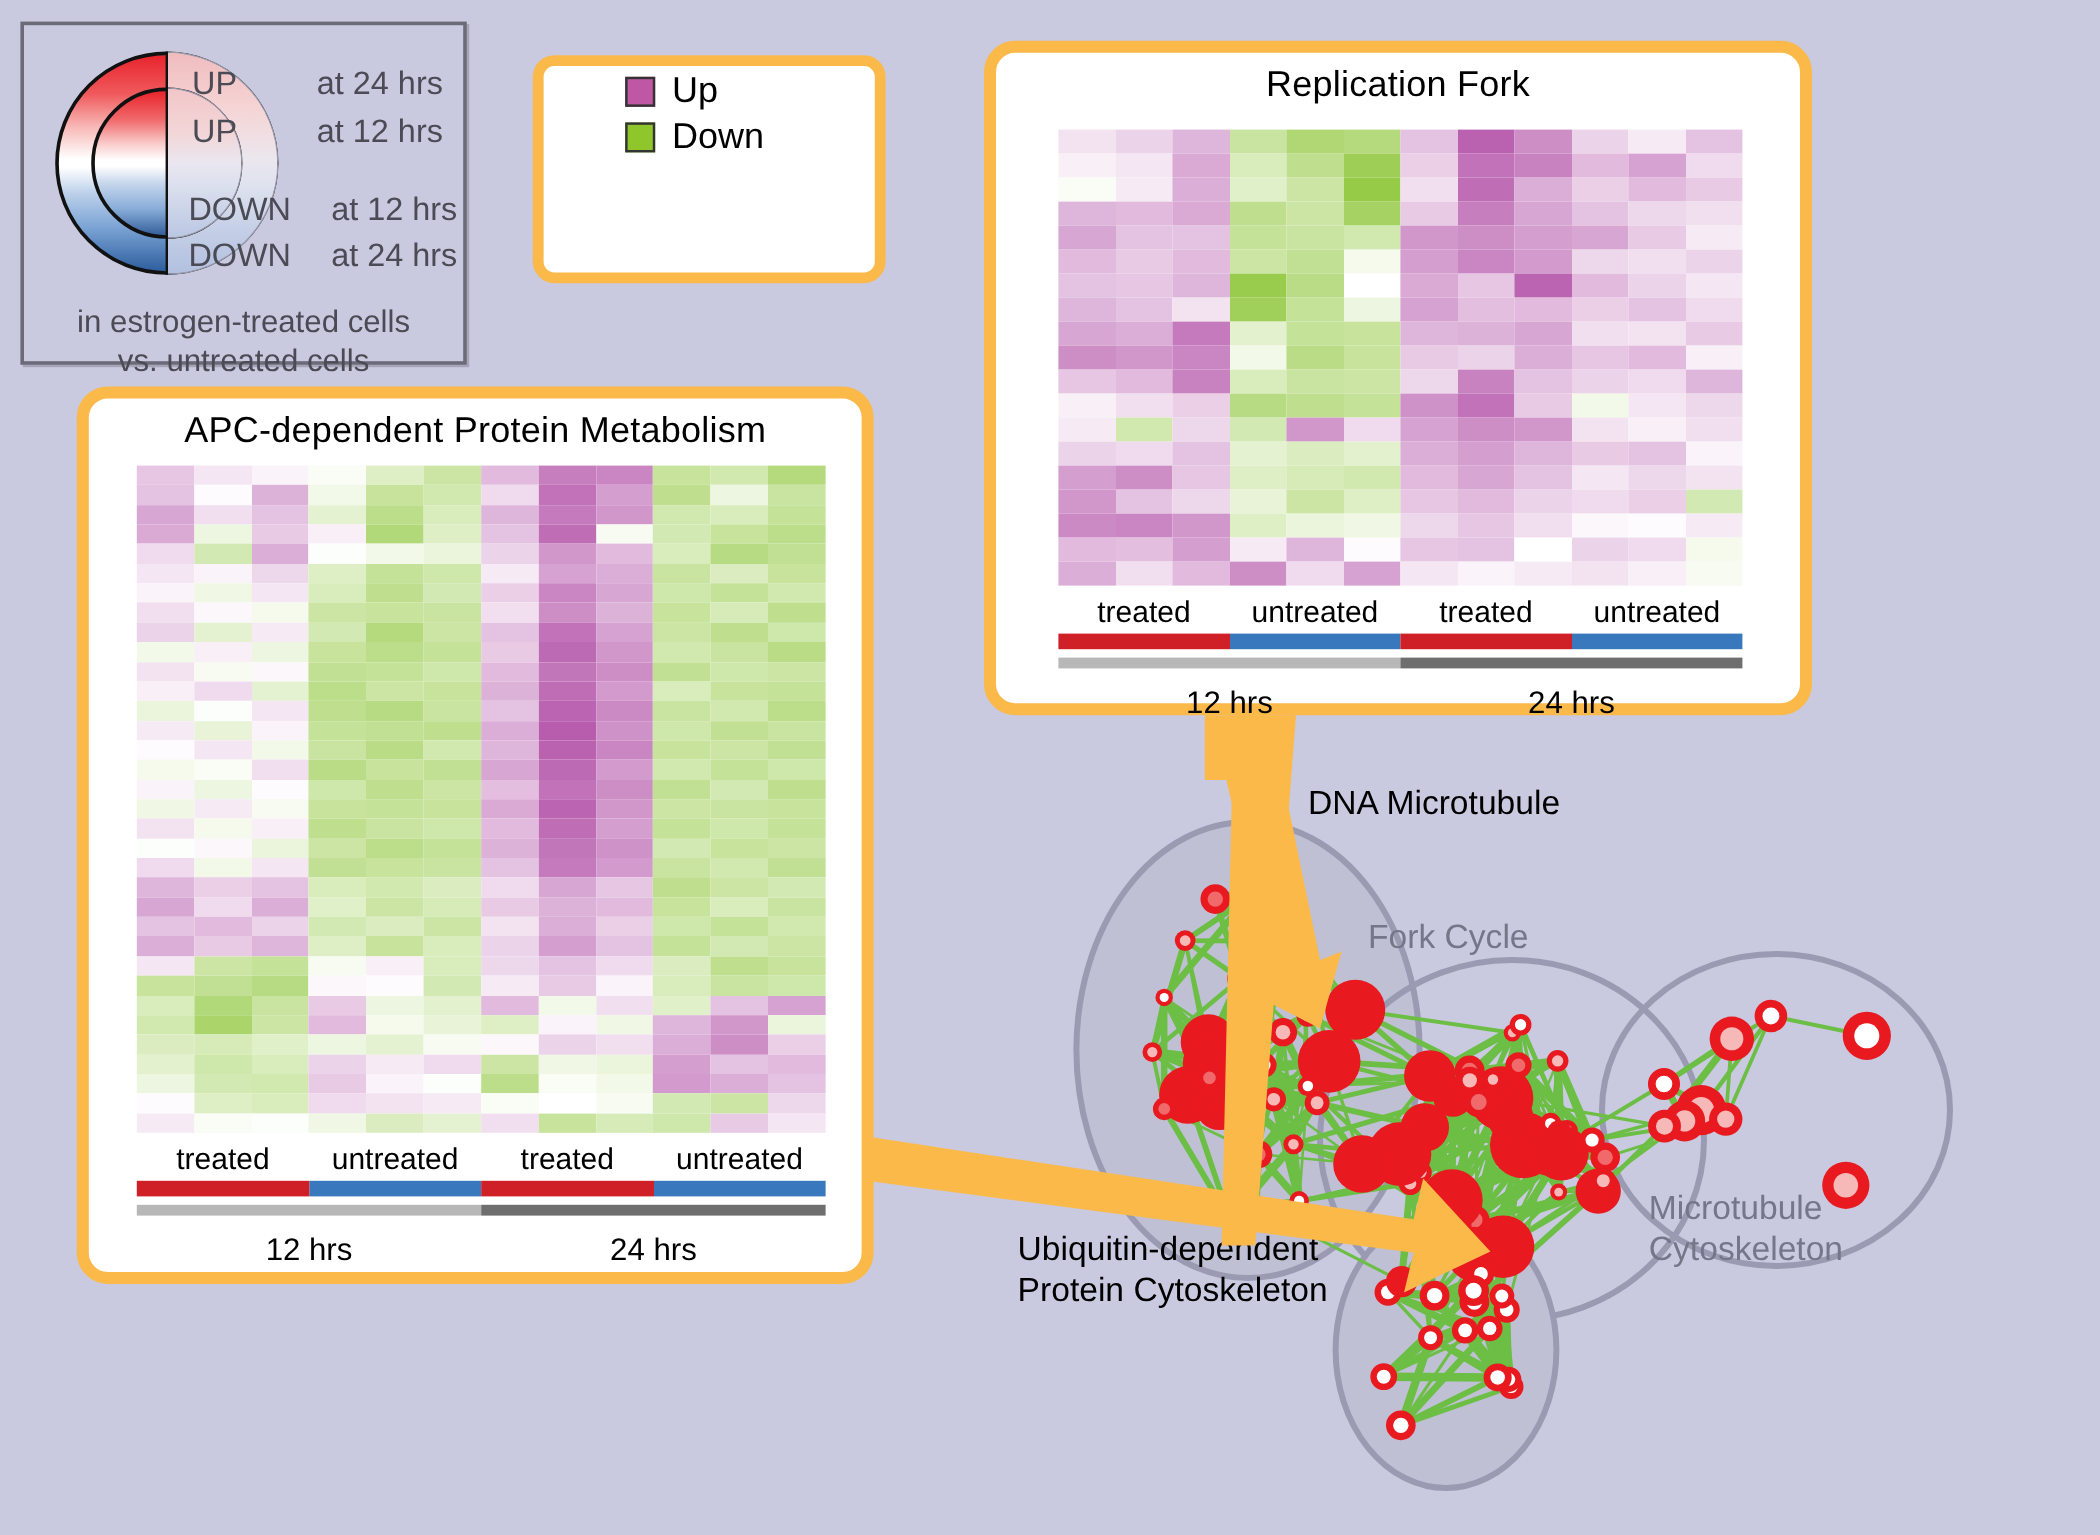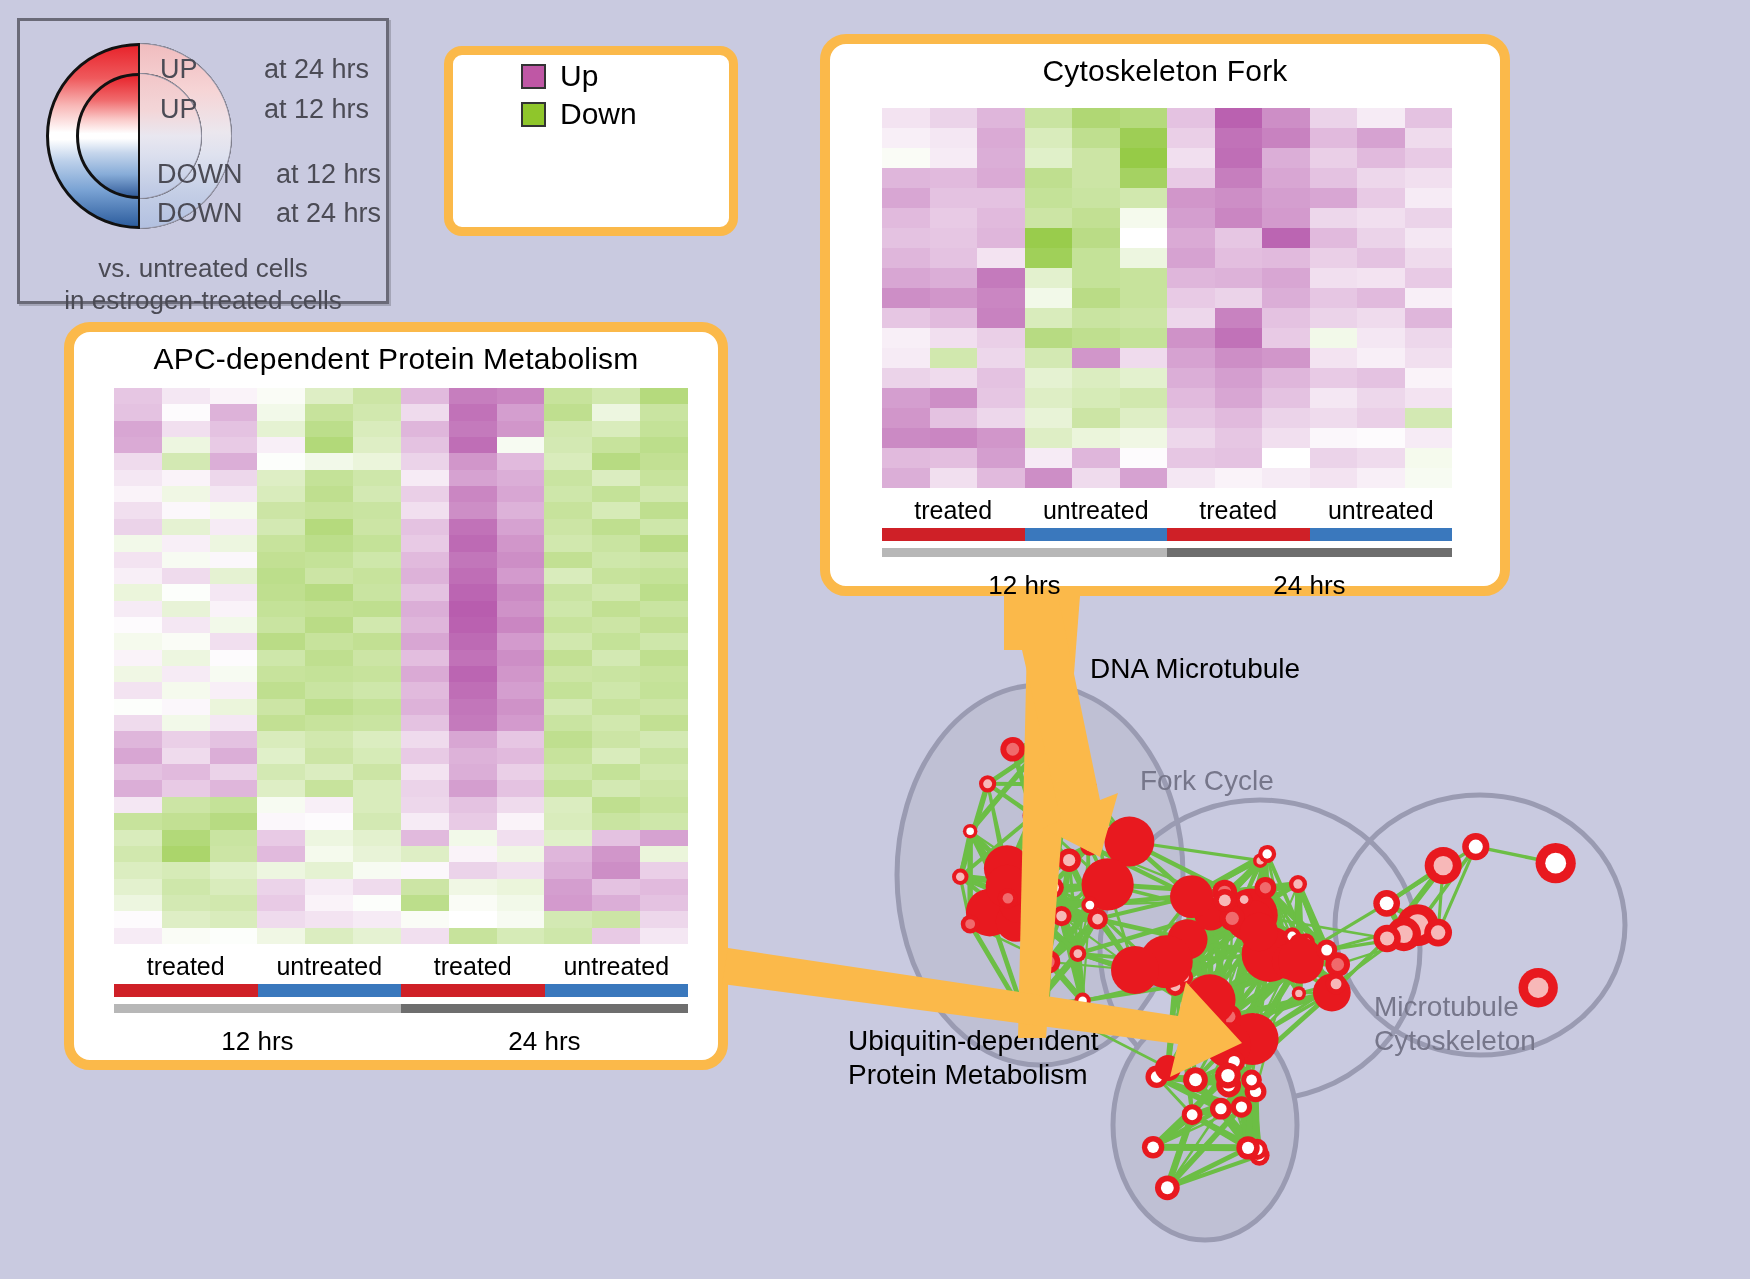--- a/index.html
+++ b/index.html
@@ -114,38 +114,38 @@
     </div>
     <div class="ck-lbl" style="left:140px;top:33px;">UP</div>
     <div class="ck-time" style="left:244px;top:33px;">at 24 hrs</div>
     <div class="ck-lbl" style="left:140px;top:73px;">UP</div>
     <div class="ck-time" style="left:244px;top:73px;">at 12 hrs</div>
     <div class="ck-lbl" style="left:137px;top:138px;">DOWN</div>
     <div class="ck-time" style="left:256px;top:138px;">at 12 hrs</div>
     <div class="ck-lbl" style="left:137px;top:177px;">DOWN</div>
     <div class="ck-time" style="left:256px;top:177px;">at 24 hrs</div>
     <div id="ck-foot">
+      <div>in estrogen-treated cells</div>
       <div>vs. untreated cells</div>
-      <div>in estrogen-treated cells</div>
     </div>
   </div>
 
   <div id="legend-card">
     <div class="legend-row">
       <span class="legend-swatch" id="sw-up" style="background: rgb(191, 87, 165);"></span>
       <span class="legend-text">Up</span>
     </div>
     <div class="legend-row">
       <span class="legend-swatch" id="sw-down" style="background: rgb(143, 198, 43);"></span>
       <span class="legend-text">Down</span>
     </div>
   </div>
 
   <div class="panel" id="panel-rf">
-    <div class="panel-title">Cytoskeleton Fork</div>
+    <div class="panel-title">Replication Fork</div>
     <div class="hm" id="hm-rf" style="grid-template-columns: repeat(12, 1fr); grid-template-rows: repeat(19, 1fr);">
         <div class="hm-cell" style="background: rgb(243, 227, 241);"></div>
         <div class="hm-cell" style="background: rgb(235, 211, 233);"></div>
         <div class="hm-cell" style="background: rgb(223, 182, 219);"></div>
         <div class="hm-cell" style="background: rgb(201, 228, 161);"></div>
         <div class="hm-cell" style="background: rgb(176, 215, 116);"></div>
         <div class="hm-cell" style="background: rgb(181, 218, 125);"></div>
         <div class="hm-cell" style="background: rgb(228, 194, 225);"></div>
         <div class="hm-cell" style="background: rgb(186, 97, 176);"></div>
         <div class="hm-cell" style="background: rgb(205, 142, 198);"></div>
@@ -1469,21 +1469,21 @@
           <circle cx="345" cy="350" r="24" fill="#e8191f"></circle>
           <circle cx="378" cy="448" r="13" fill="#e8191f"></circle>
         </g>
     </svg>
 
     <div class="net-label" id="lbl-dna">DNA Microtubule</div>
     <div class="net-label" id="lbl-cc">Fork Cycle</div>
     <div class="net-label" id="lbl-mt">Microtubule
 Cytoskeleton</div>
     <div class="net-label" id="lbl-ub">Ubiquitin-dependent
-Protein Metabolism</div>
+Protein Cytoskeleton</div>
   </div>
 
   <svg style="position:absolute;left:0;top:0;width:1750px;height:1279px;pointer-events:none;">
     <g fill="#fbb94a">
       <polygon points="1028,596 1080,596 1046,1038 1018,1038" transform="translate(0,0)"></polygon>
     </g>
   </svg>
 
   <svg style="position:absolute;left:0;top:0;width:1750px;height:1279px;pointer-events:none;">
 

